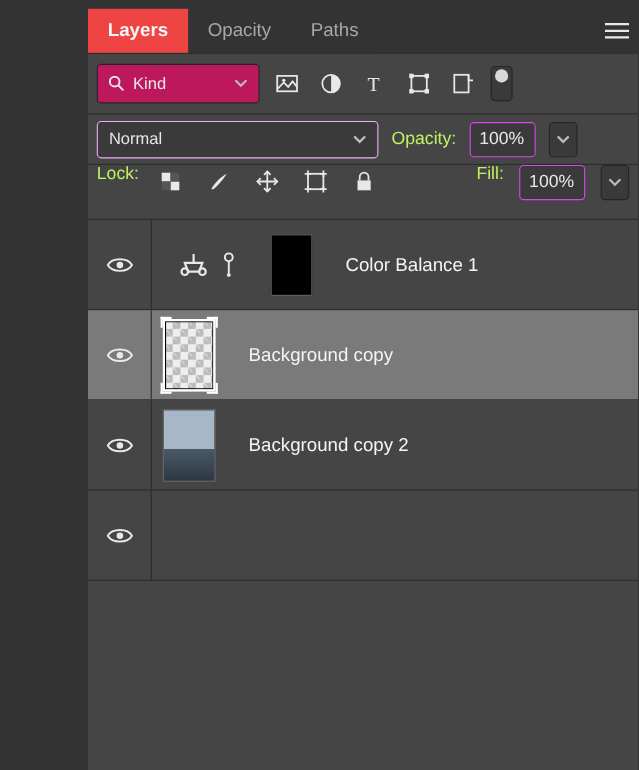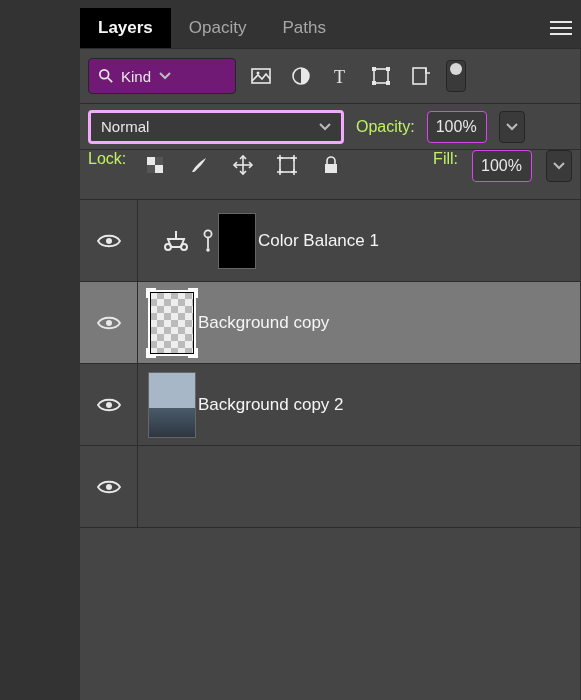--- a/index.html
+++ b/index.html
@@ -31,21 +31,21 @@
   }
   .tab {
     padding: 0 18px;
     display: flex;
     align-items: center;
     font-size: 17px;
     color: #a8a8a8;
     cursor: pointer;
   }
   .tab.active {
-    background: #000000;
+    background: #ef4444;
     color: #f5f5f5;
     font-weight: 600;
   }
   .tabs-spacer { flex: 1; background:#333333; }
   .tabs-menu {
     width: 38px;
     display: flex;
     align-items: center;
     justify-content: center;
   }
@@ -57,28 +57,29 @@
     height: 56px;
     display: flex;
     align-items: center;
     padding: 0 8px;
     gap: 10px;
     border-bottom: 1px solid #2c2c2c;
     border-top: 1px solid #2c2c2c;
   }
   .kind-select {
     height: 36px;
-    background: #701a75;
+    background: #be185d;
     border: 1px solid #252525;
     border-radius: 4px;
     display: flex;
     align-items: center;
     padding: 0 10px;
     gap: 8px;
     width: 148px;
+    justify-content: space-between;
   }
   .kind-left { display:flex; align-items:center; gap:8px;}
   .search-svg { width:14px; height:14px; }
   .search-svg circle { stroke:#e8e8e8; stroke-width:2; fill:none; }
   .search-svg line { stroke:#e8e8e8; stroke-width:2; }
   .chev-svg { width:12px; height:8px; }
   .chev-svg polyline { stroke:#bcbcbc; stroke-width:2; fill:none; }
 
   .icon-btn {
     width: 30px; height: 30px;
@@ -104,21 +105,21 @@
     height: 46px;
     display:flex; align-items:center;
     padding: 0 8px;
     gap:12px;
     border-bottom: 1px solid #2c2c2c;
   }
   .blend-select {
     height: 34px;
     width: 256px;
     background:#3a3a3a;
-    border:3px solid #f0abfc;
+    border:1px solid #f0abfc;
     border-radius:4px;
     display:flex; align-items:center; justify-content:space-between;
     padding:0 10px;
   }
   .label-text { color:#bef264; font-size:16px; }
   .value-box {
     height:32px;
     background:#3a3a3a;
     border:1px solid #d946ef;
     border-radius:4px;
@@ -160,21 +161,21 @@
     display:flex; align-items:center; justify-content:center;
     border-right:1px solid #2c2c2c;
   }
   .eye-svg { width:24px; height:16px; }
   .eye-svg .eyeline { fill:none; stroke:#e8e8e8; stroke-width:1.8; }
   .eye-svg .pupil { fill:#e8e8e8; }
 
   .layer-content {
     flex:1; height:100%;
     display:flex; align-items:center;
-    gap:2px;
+    gap:30px;
     padding-left:10px;
   }
   .thumb {
     width:48px; height:66px;
     background:#111;
     border:1px solid #666;
     position:relative;
     flex-shrink:0;
   }
   .thumb.selected-thumb {

